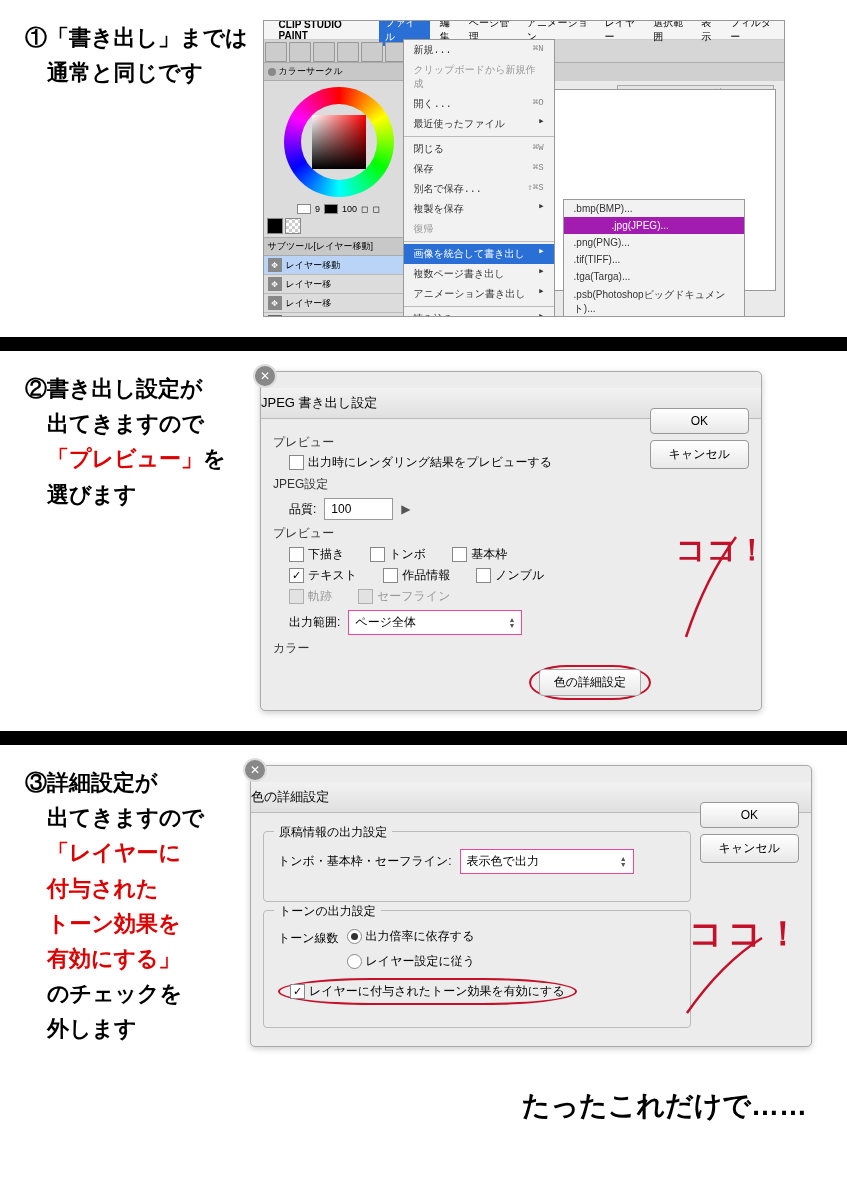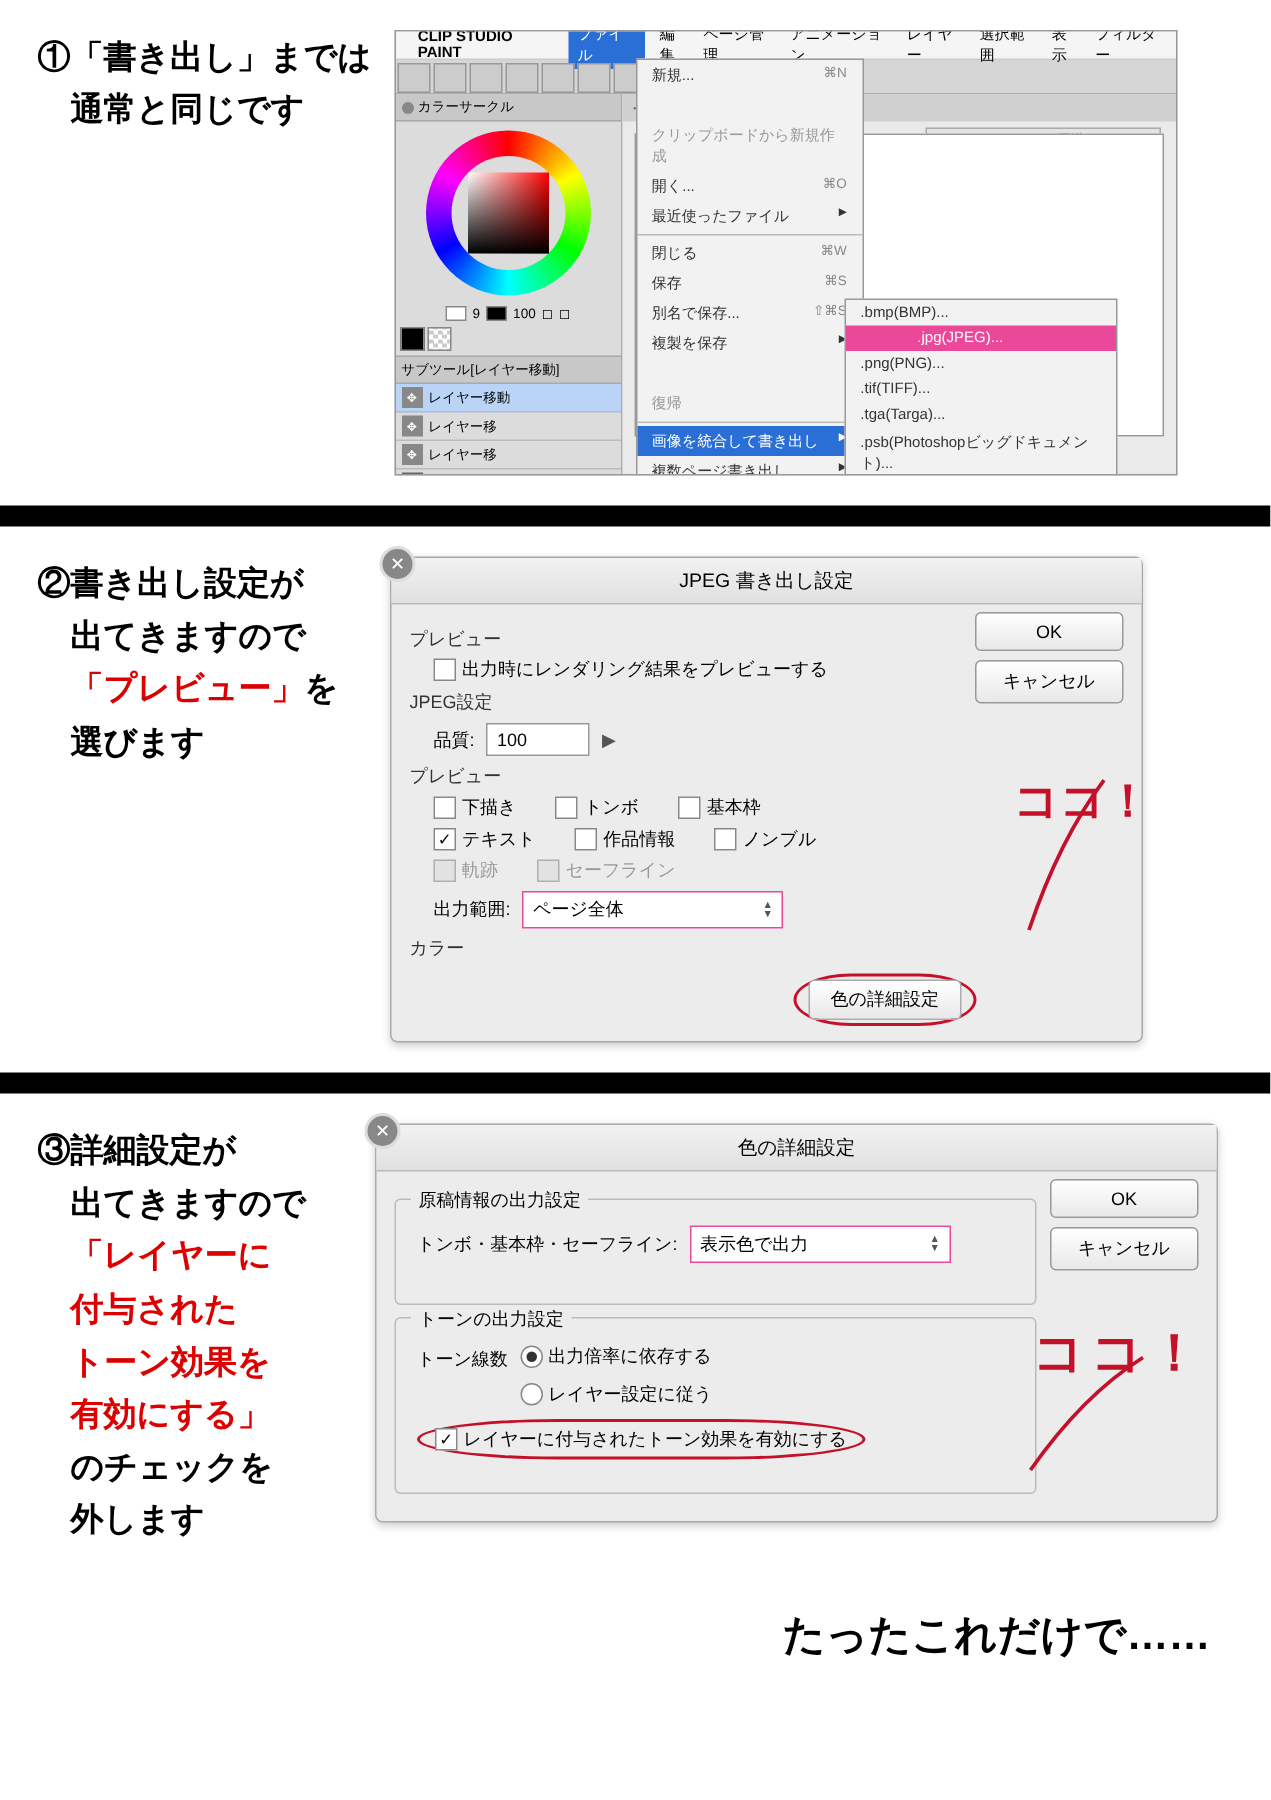--- a/index.html
+++ b/index.html
@@ -157,35 +157,36 @@
   }
   .tone-item {
     padding: 2px 4px;
     font-size: 9px;
     display: flex;
     align-items: center;
   }
   
   .file-menu {
     position: absolute;
-    left: 160px;
+    left: 139px;
     top: 18px;
     width: 150px;
     background: #f2f2f2;
     border: 1px solid #999;
     font-size: 10px;
     z-index: 5;
+    font-family: Liberation Mono, monospace;
   }
   .fm-item {
     padding: 3px 10px;
     display: flex;
     justify-content: space-between;
     color: #333;
   }
-  .fm-item.disabled { color: #999; margin-top: 20px; }
+  .fm-item.disabled { color: #999; }
   .fm-item.selected {
     background: #2a6fd6;
     color: #fff;
   }
   .fm-item .shortcut { color: #888; font-size: 9px; }
   .fm-sep {
     height: 1px;
     background: #bbb;
     margin: 2px 0;
   }
@@ -198,21 +199,21 @@
   .sub-menu {
     position: absolute;
     left: 299px;
     top: 178px;
     width: 180px;
     background: #f2f2f2;
     border: 1px solid #999;
     font-size: 10px;
     z-index: 6;
   }
-  .sub-menu .fm-item.selected { background: #ec4899; color: #fff; padding-left: 48px; }
+  .sub-menu .fm-item.selected { background: #a21caf; color: #fff; padding-left: 48px; }
   
   .csp-right {
     flex: 1;
     background: #eaeaea;
     position: relative;
   }
   .csp-tabs {
     height: 18px;
     background: #d0d0d0;
     display: flex;
@@ -249,26 +250,26 @@
   
   .dialog {
     position: relative;
     background: #ececec;
     border: 1px solid #aaa;
     border-radius: 5px;
     font-size: 12px;
     box-shadow: 0 2px 6px rgba(0,0,0,0.2);
   }
   .dialog-title {
-    text-align: center;
     font-weight: normal;
     padding: 6px 0;
     background: linear-gradient(#f2f2f2,#e0e0e0);
     border-bottom: 1px solid #bbb;
     font-size: 13px;
+    margin-top: 16px;
   }
   .close-btn {
     position: absolute;
     left: -8px;
     top: -8px;
     width: 20px; height: 20px;
     border-radius: 50%;
     background: #888;
     color: #fff;
     display: flex;

